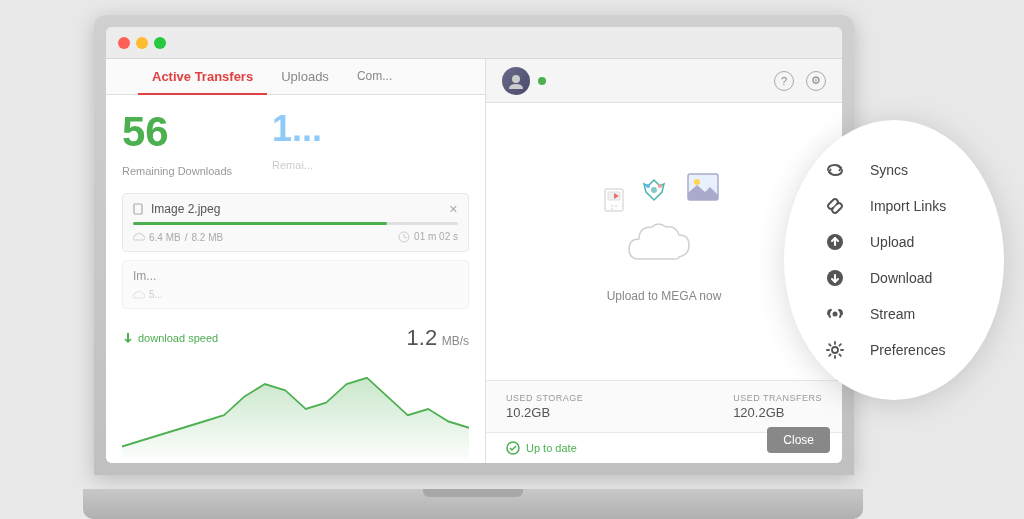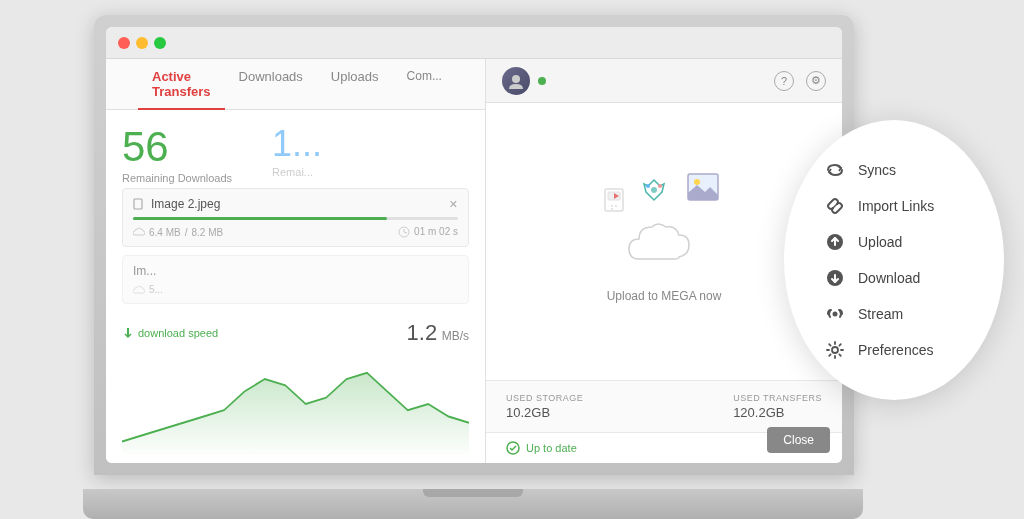--- a/index.html
+++ b/index.html
@@ -147,30 +147,30 @@
 
     .transfers-body {
       flex: 1;
       padding: 16px;
       display: flex;
       flex-direction: column;
     }
 
     .stat-number {
       font-size: 42px;
-      font-weight: 400;
+      font-weight: 700;
       color: #4caf50;
       line-height: 1;
-      margin-bottom: 4px;
+      margin-bottom: 12px;
     }
 
     .stat-label {
       font-size: 11px;
       color: #999;
-      margin-bottom: 4px;
+      margin-bottom: 16px;
     }
 
     .file-transfer {
       background: #f9f9f9;
       border: 1px solid #e8e8e8;
       border-radius: 4px;
       padding: 8px 10px;
       margin-bottom: 8px;
     }
 
@@ -418,21 +418,21 @@
       align-items: center;
       justify-content: center;
       gap: 0;
       z-index: 100;
       padding: 20px 30px;
     }
 
     .menu-item {
       display: flex;
       align-items: center;
-      gap: 12px;
+      gap: 24px;
       width: 100%;
       padding: 7px 10px;
       cursor: pointer;
       border-radius: 4px;
       text-align: center;
     }
 
     .menu-icon {
       width: 22px;
       height: 22px;
@@ -466,23 +466,20 @@
           </div>
         </div>
 
         <div class="window-content">
 
           <div class="transfers-panel">
 
             <div class="tabs">
               <div class="tab active">
                 <span>Active Transfers</span>
-              </div>
-              <div class="tab">
-                <span>Downloads</span>
               </div>
               <div class="tab">
                 <span>Uploads</span>
               </div>
               <div class="tab" style="font-size:12px;">Com...</div>
             </div>
 
             <div class="transfers-body">
 
               <div style="display:flex;gap:40px;">

